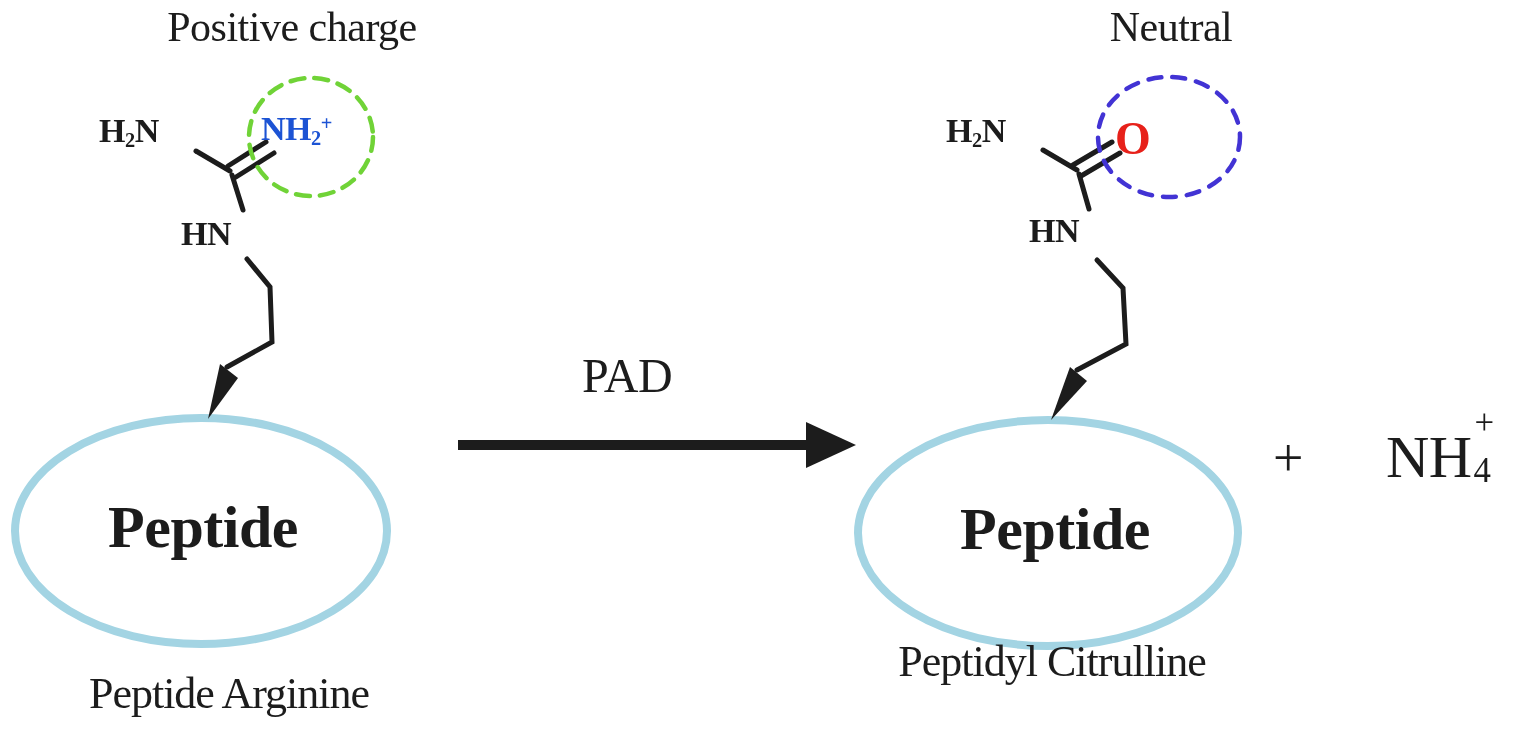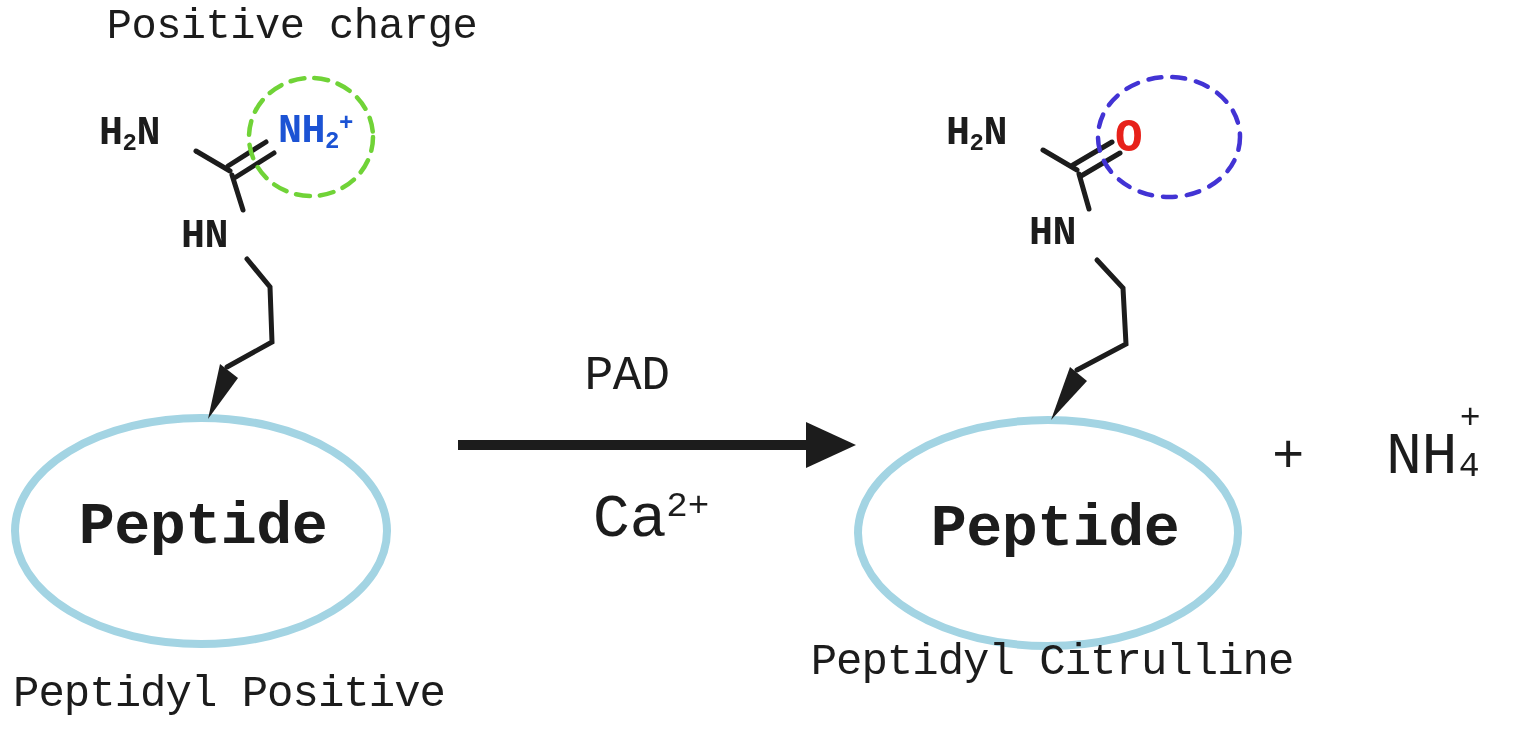--- a/index.html
+++ b/index.html
@@ -2,38 +2,38 @@
 <html><head>
 <meta charset="utf-8">
 <style>
   html, body { margin: 0; padding: 0; background: #ffffff; }
   .canvas {
     position: relative;
     width: 1530px;
     height: 741px;
     background: #ffffff;
     overflow: hidden;
-    font-family: Liberation Mono, monospace;
+    font-family: Liberation Serif, serif;
     color: #1c1c1c;
   }
   .art {
     position: absolute;
     left: 0; top: 0;
   }
   .t {
     position: absolute;
     white-space: nowrap;
     line-height: 1;
     color: #1c1c1c;
     letter-spacing: -0.5px;
   }
   .cx { transform: translateX(-50%); }
   .cc { transform: translate(-50%, -50%); }
   .title   { font-size: 42px; }
-  .chem    { font-size: 40px; font-weight: bold; }
+  .chem    { font-size: 34px; font-weight: bold; }
   .chem-lg { font-size: 46px; font-weight: bold; }
   .peptide { font-size: 60px; font-weight: bold; }
   .caption { font-size: 44px; letter-spacing: -1px; }
   .enzyme  { font-size: 48px; }
   .cofact  { font-size: 62px; }
   .plus-op { font-size: 54px; }
   .ion     { font-size: 60px; }
   .sb { font-size: 0.6em; vertical-align: -0.25em; }
   .sp { font-size: 0.6em; vertical-align: 0.5em; }
   .sp2 { font-size: 0.58em; vertical-align: 0.55em; letter-spacing: 0; }
@@ -77,38 +77,38 @@
     <polygon points="1070,367 1087,381 1051,420" fill="#1c1c1c"></polygon>
 
     <ellipse cx="311" cy="137" rx="62" ry="59" fill="none" stroke-width="4.5" stroke-dasharray="14 10" stroke-linecap="round" stroke="#70d337"></ellipse>
     <ellipse cx="1169" cy="137" rx="71" ry="60" fill="none" stroke-width="4.5" stroke-dasharray="13 11" stroke-linecap="round" stroke="#4233d4"></ellipse>
 
     <line x1="458" y1="445" x2="818" y2="445" stroke="#1c1c1c" stroke-width="10"></line>
     <polygon points="806,422 856,445 806,468" fill="#1c1c1c"></polygon>
   </svg>
 
   <div class="t title cx" style="left:292px; top:6px;">Positive charge</div>
+  <div class="t title cx" style="left:1171px; top:6px;">Neutral</div>
 
   <div class="t chem" style="left:99px; top:114px;"><span>H</span><span class="sb">2</span><span>N</span></div>
 
-  <div class="t chem" style="left: 278px; top: 112px; color: rgb(28, 83, 212);"><span>NH</span><span class="sb">2</span><span class="sp">+</span></div>
+  <div class="t chem" style="left: 261px; top: 112px; color: rgb(28, 83, 212);"><span>NH</span><span class="sb">2</span><span class="sp">+</span></div>
 
   <div class="t chem" style="left:181px; top:217px;">HN</div>
 
   <div class="t chem" style="left:946px; top:114px;"><span>H</span><span class="sb">2</span><span>N</span></div>
 
   <div class="t chem-lg" style="left: 1115px; top: 116px; color: rgb(231, 33, 26);">O</div>
 
   <div class="t chem" style="left:1029px; top:214px;">HN</div>
 
   <div class="t peptide cc" style="left:203px; top:527px;">Peptide</div>
   <div class="t peptide cc" style="left:1055px; top:529px;">Peptide</div>
 
-  <div class="t caption cx" style="left:229px; top:672px;">Peptidyl Positive</div>
+  <div class="t caption cx" style="left:229px; top:672px;">Peptide Arginine</div>
   <div class="t caption cx" style="left:1052px; top:640px;">Peptidyl Citrulline</div>
 
   <div class="t enzyme cx" style="left:627px; top:352px;">PAD</div>
-  <div class="t cofact cx" style="left:651px; top:489px;"><span>Ca</span><span class="sp2">2+</span></div>
 
   <div class="t plus-op cc" style="left:1288px; top:458px;">+</div>
   <div class="t ion" style="left:1386px; top:427px;"><span>NH</span><span class="stack"><span class="stack-sup">+</span><span class="stack-sub">4</span></span></div>
 
 </div>
 
 </body></html>

